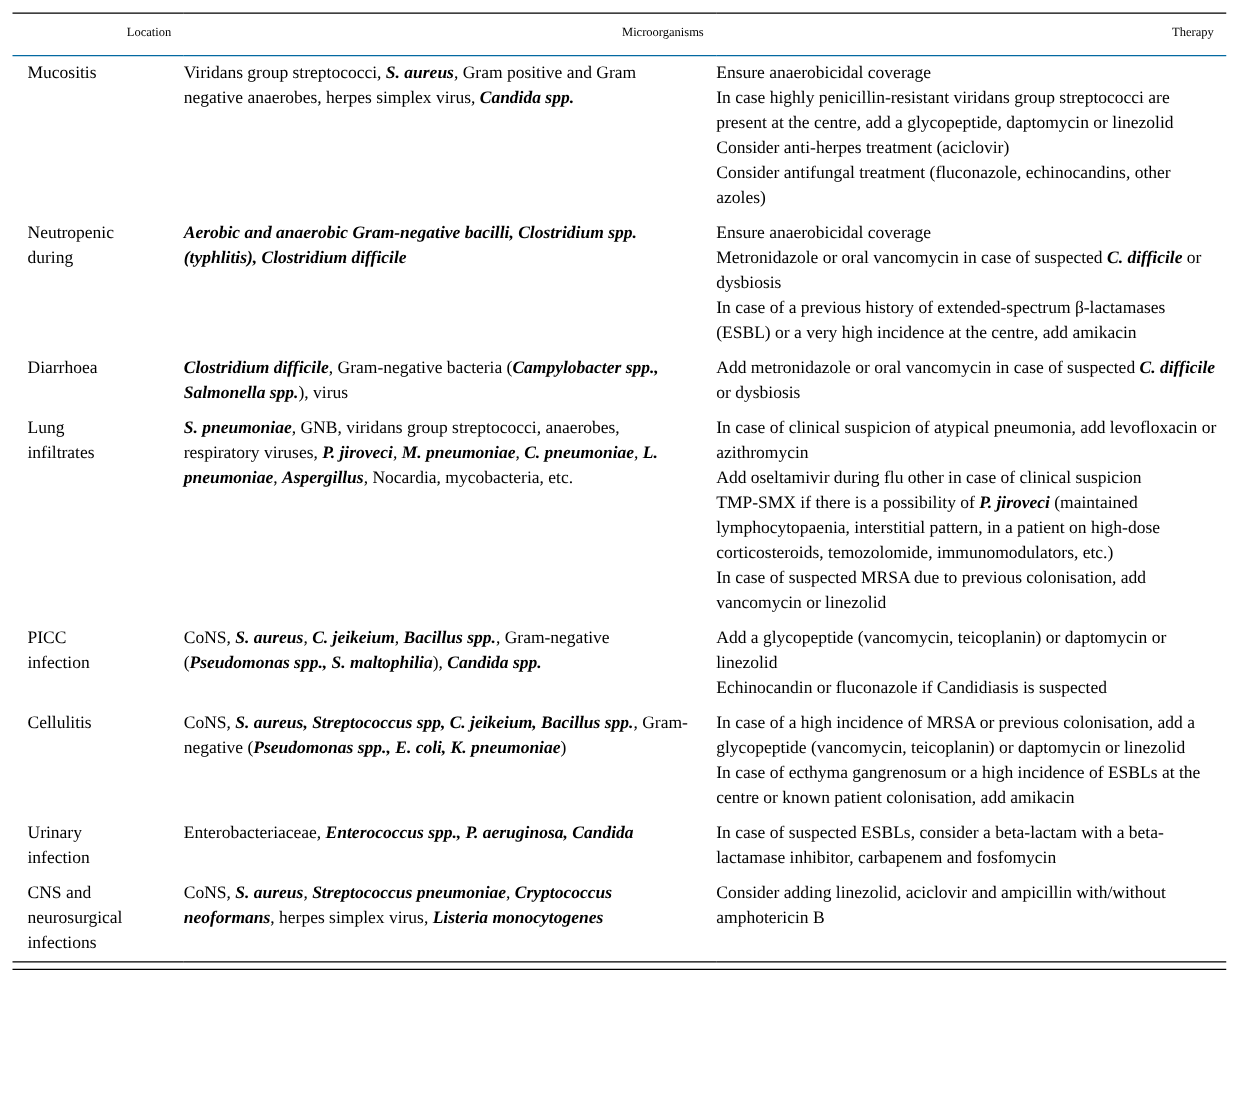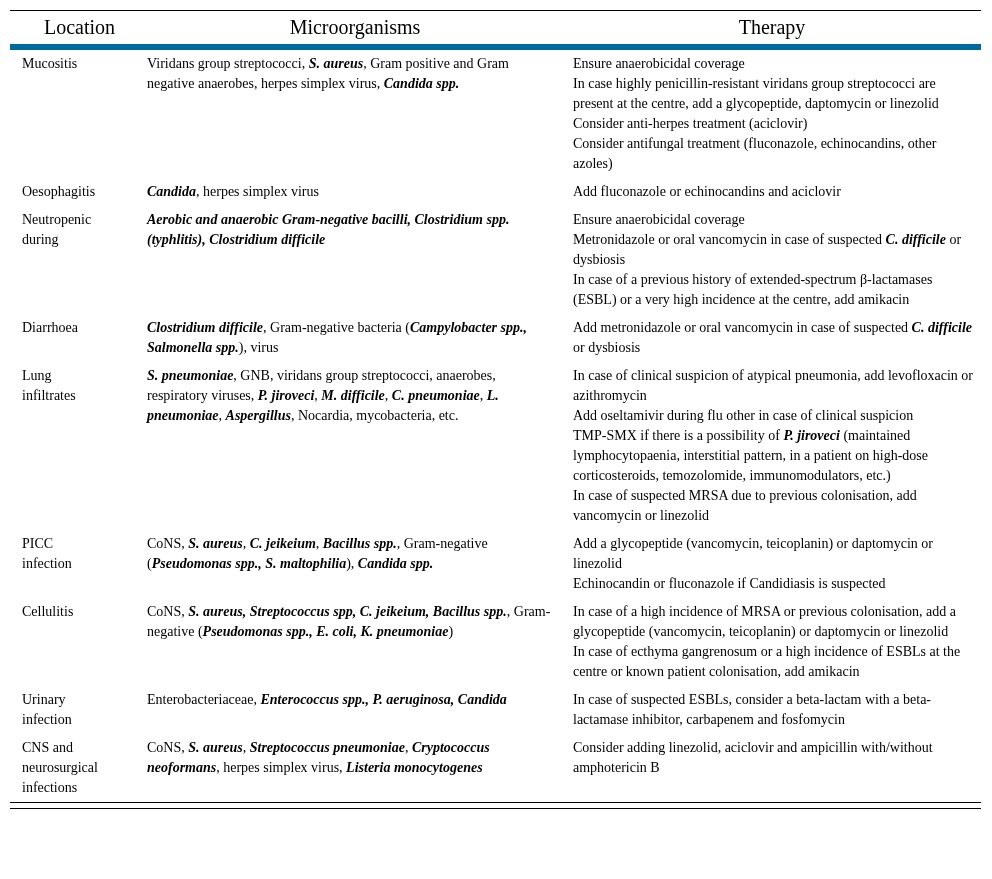--- a/index.html
+++ b/index.html
@@ -20,25 +20,25 @@
     border-collapse: collapse;
     border-top: 1px solid #000;
     border-bottom: 1px solid #000;
   }
   col.c-loc  { width: 137px; }
   col.c-mic  { width: 426px; }
   col.c-ther { width: 408px; }
 
   th {
     font-weight: 400;
-    text-align: center;
-    font-size: 20px;
+    text-align: right;
+    font-size: 10px;
     line-height: 18px;
     padding: 7px 10px 8px 0;
-    border-bottom: 6px solid #0369a1;
+    border-bottom: 1px solid #0369a1;
     vertical-align: middle;
   }
   th:first-child { padding-left: 12px; }
 
   td {
     vertical-align: top;
     font-size: 14px;
     line-height: 20px;
     padding: 4px 16px 4px 0;
   }
@@ -75,45 +75,38 @@
           <td class="col-location">Mucositis</td>
           <td class="col-micro"><span>Viridans group streptococci, </span><i>S. aureus</i><span>, Gram positive and Gram negative anaerobes, herpes simplex virus, </span><i>Candida spp.</i></td>
           <td class="col-therapy">
             <div class="therapy-line"><span>Ensure anaerobicidal coverage</span></div>
             <div class="therapy-line"><span>In case highly penicillin-resistant viridans group streptococci are present at the centre, add a glycopeptide, daptomycin or linezolid</span></div>
             <div class="therapy-line"><span>Consider anti-herpes treatment (aciclovir)</span></div>
             <div class="therapy-line"><span>Consider antifungal treatment (fluconazole, echinocandins, other azoles)</span></div>
           </td>
         </tr>
         <tr>
-          <td class="col-location">Oesophagitis</td>
-          <td class="col-micro"><i>Candida</i><span>, herpes simplex virus</span></td>
-          <td class="col-therapy">
-            <div class="therapy-line"><span>Add fluconazole or echinocandins and aciclovir</span></div>
-          </td>
-        </tr>
-        <tr>
           <td class="col-location">Neutropenic during</td>
           <td class="col-micro"><i>Aerobic and anaerobic Gram-negative bacilli, Clostridium spp. (typhlitis), Clostridium difficile</i></td>
           <td class="col-therapy">
             <div class="therapy-line"><span>Ensure anaerobicidal coverage</span></div>
             <div class="therapy-line"><span>Metronidazole or oral vancomycin in case of suspected </span><i>C. difficile</i><span> or dysbiosis</span></div>
             <div class="therapy-line"><span>In case of a previous history of extended-spectrum β-lactamases (ESBL) or a very high incidence at the centre, add amikacin</span></div>
           </td>
         </tr>
         <tr>
           <td class="col-location">Diarrhoea</td>
           <td class="col-micro"><i>Clostridium difficile</i><span>, Gram-negative bacteria (</span><i>Campylobacter spp., Salmonella spp.</i><span>), virus</span></td>
           <td class="col-therapy">
             <div class="therapy-line"><span>Add metronidazole or oral vancomycin in case of suspected </span><i>C. difficile</i><span> or dysbiosis</span></div>
           </td>
         </tr>
         <tr>
           <td class="col-location">Lung infiltrates</td>
-          <td class="col-micro"><i>S. pneumoniae</i><span>, GNB, viridans group streptococci, anaerobes, respiratory viruses, </span><i>P. jiroveci</i><span>, </span><i>M. difficile</i><span>, </span><i>C. pneumoniae</i><span>, </span><i>L. pneumoniae</i><span>, </span><i>Aspergillus</i><span>, Nocardia, mycobacteria, etc.</span></td>
+          <td class="col-micro"><i>S. pneumoniae</i><span>, GNB, viridans group streptococci, anaerobes, respiratory viruses, </span><i>P. jiroveci</i><span>, </span><i>M. pneumoniae</i><span>, </span><i>C. pneumoniae</i><span>, </span><i>L. pneumoniae</i><span>, </span><i>Aspergillus</i><span>, Nocardia, mycobacteria, etc.</span></td>
           <td class="col-therapy">
             <div class="therapy-line"><span>In case of clinical suspicion of atypical pneumonia, add levofloxacin or azithromycin</span></div>
             <div class="therapy-line"><span>Add oseltamivir during flu other in case of clinical suspicion</span></div>
             <div class="therapy-line"><span>TMP-SMX if there is a possibility of </span><i>P. jiroveci</i><span> (maintained lymphocytopaenia, interstitial pattern, in a patient on high-dose corticosteroids, temozolomide, immunomodulators, etc.)</span></div>
             <div class="therapy-line"><span>In case of suspected MRSA due to previous colonisation, add vancomycin or linezolid</span></div>
           </td>
         </tr>
         <tr>
           <td class="col-location">PICC infection</td>
           <td class="col-micro"><span>CoNS, </span><i>S. aureus</i><span>, </span><i>C. jeikeium</i><span>, </span><i>Bacillus spp.</i><span>, Gram-negative (</span><i>Pseudomonas spp., S. maltophilia</i><span>), </span><i>Candida spp.</i></td>

